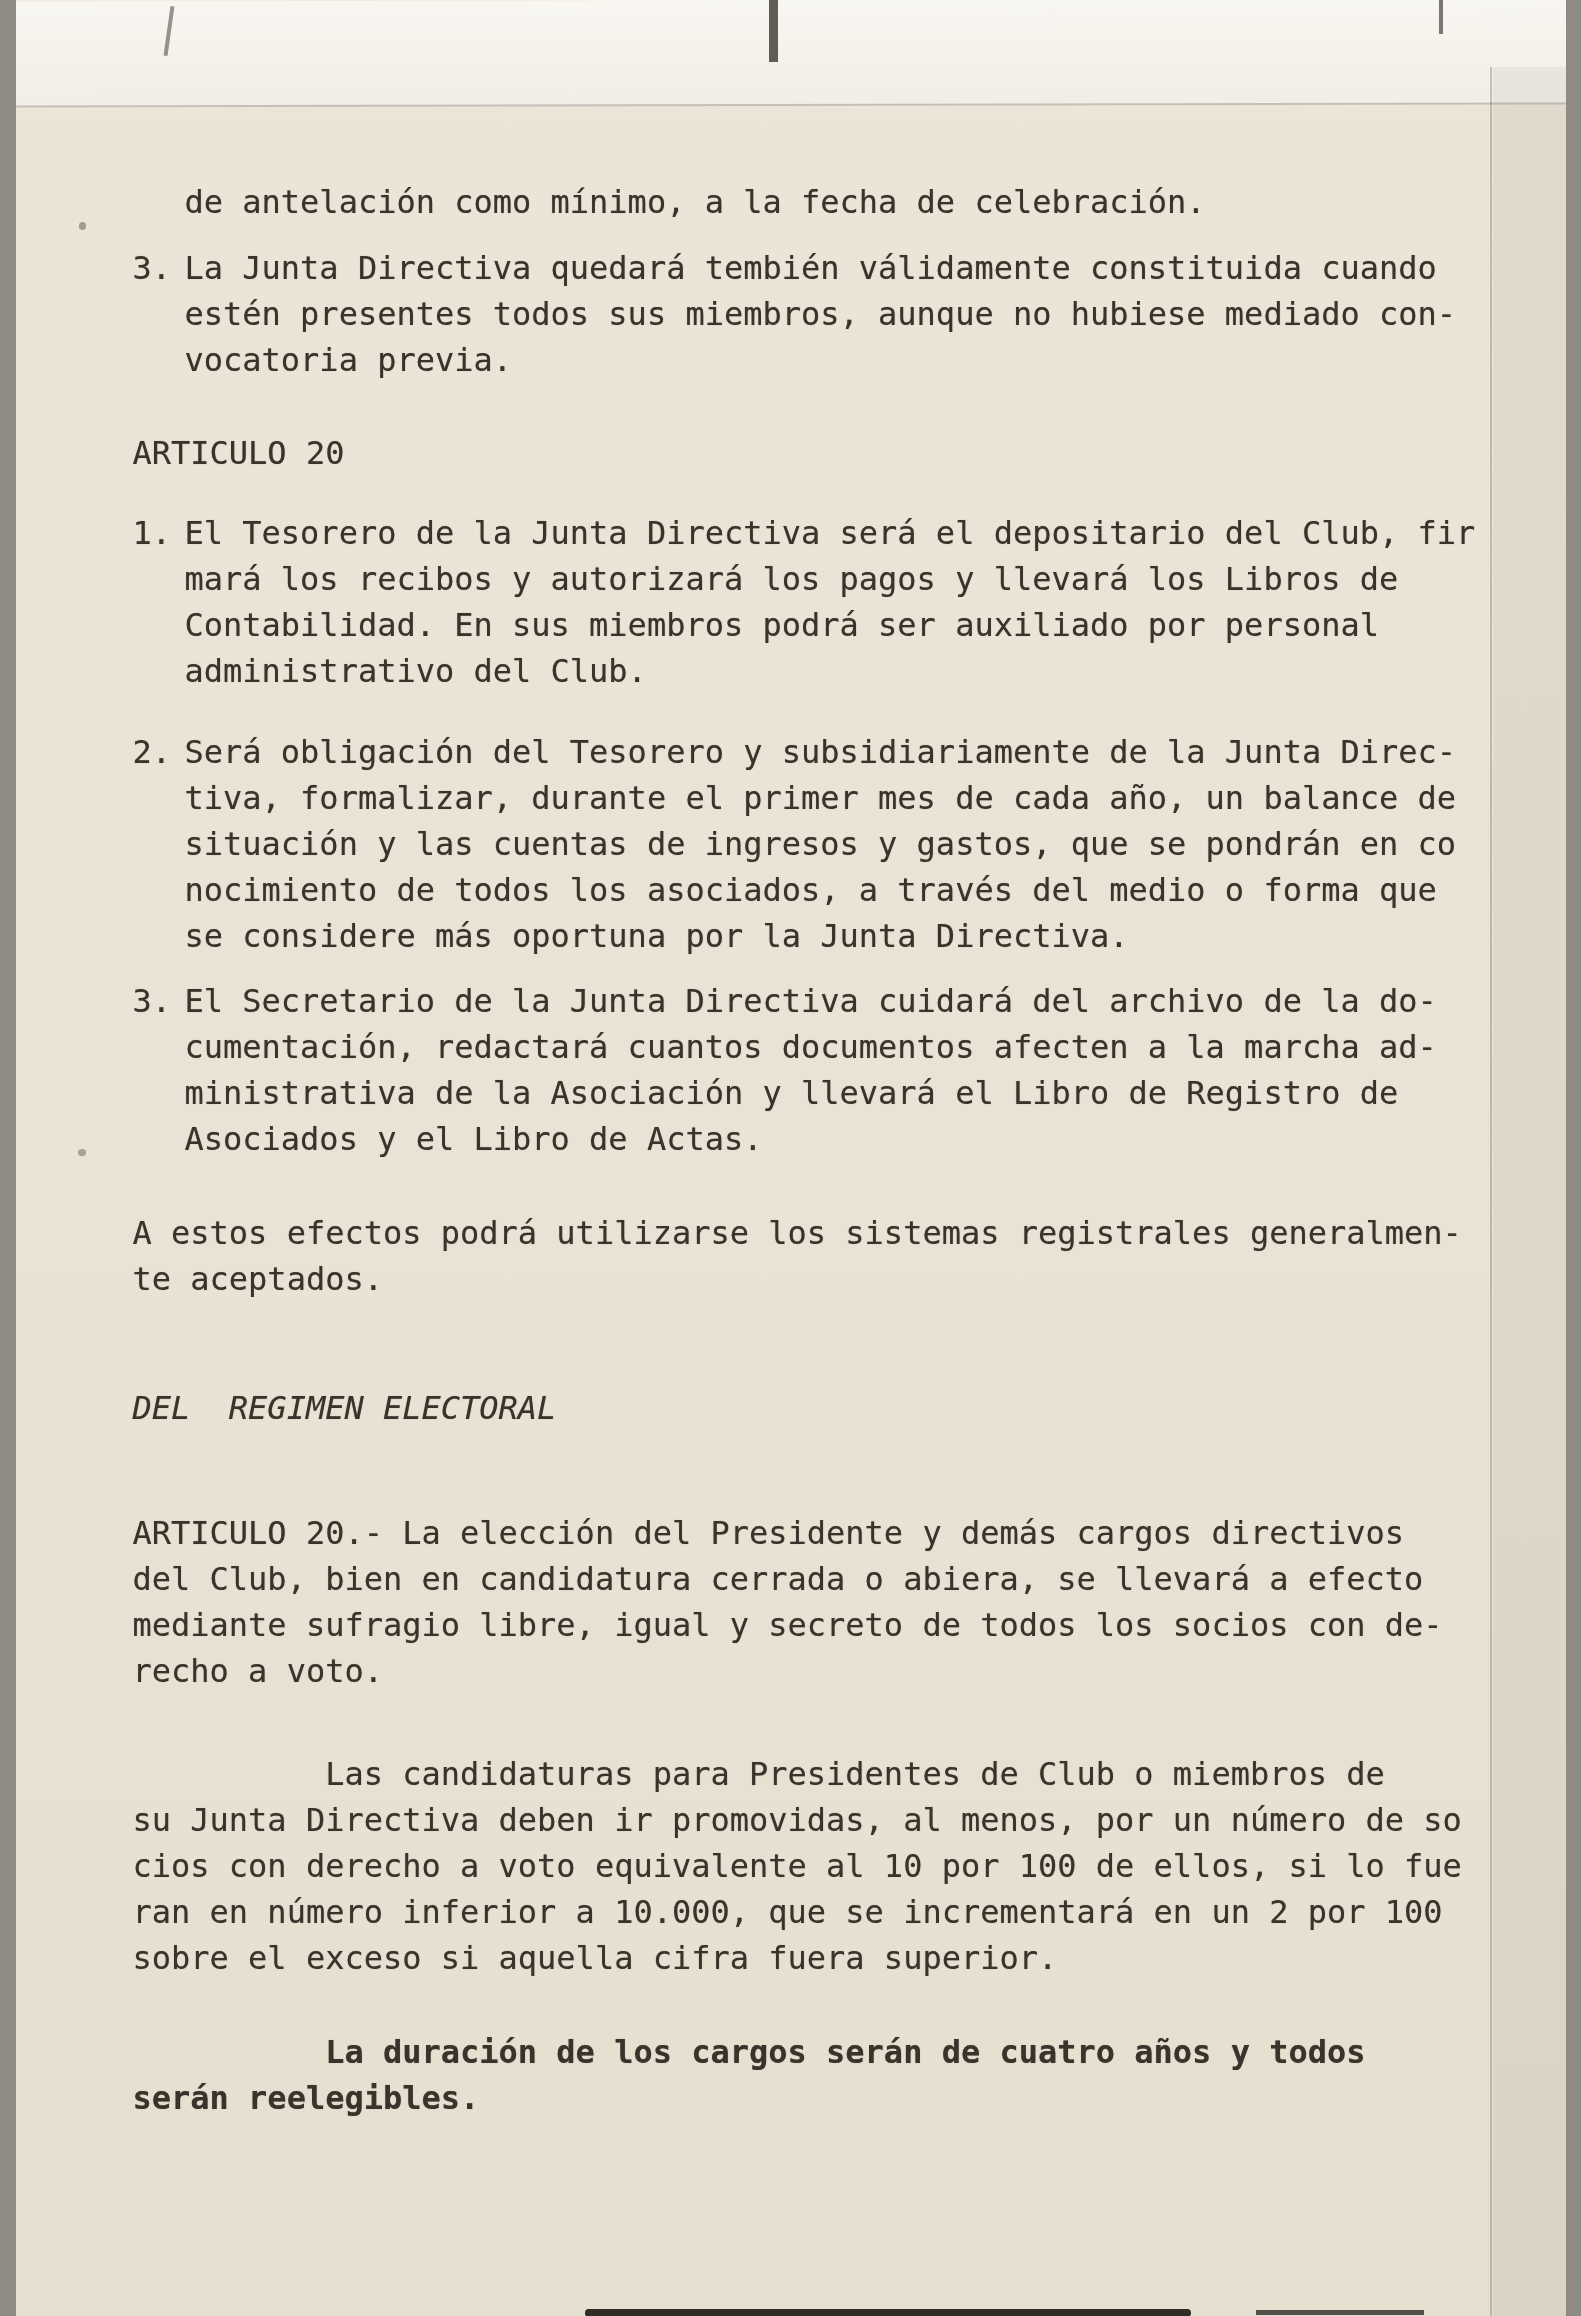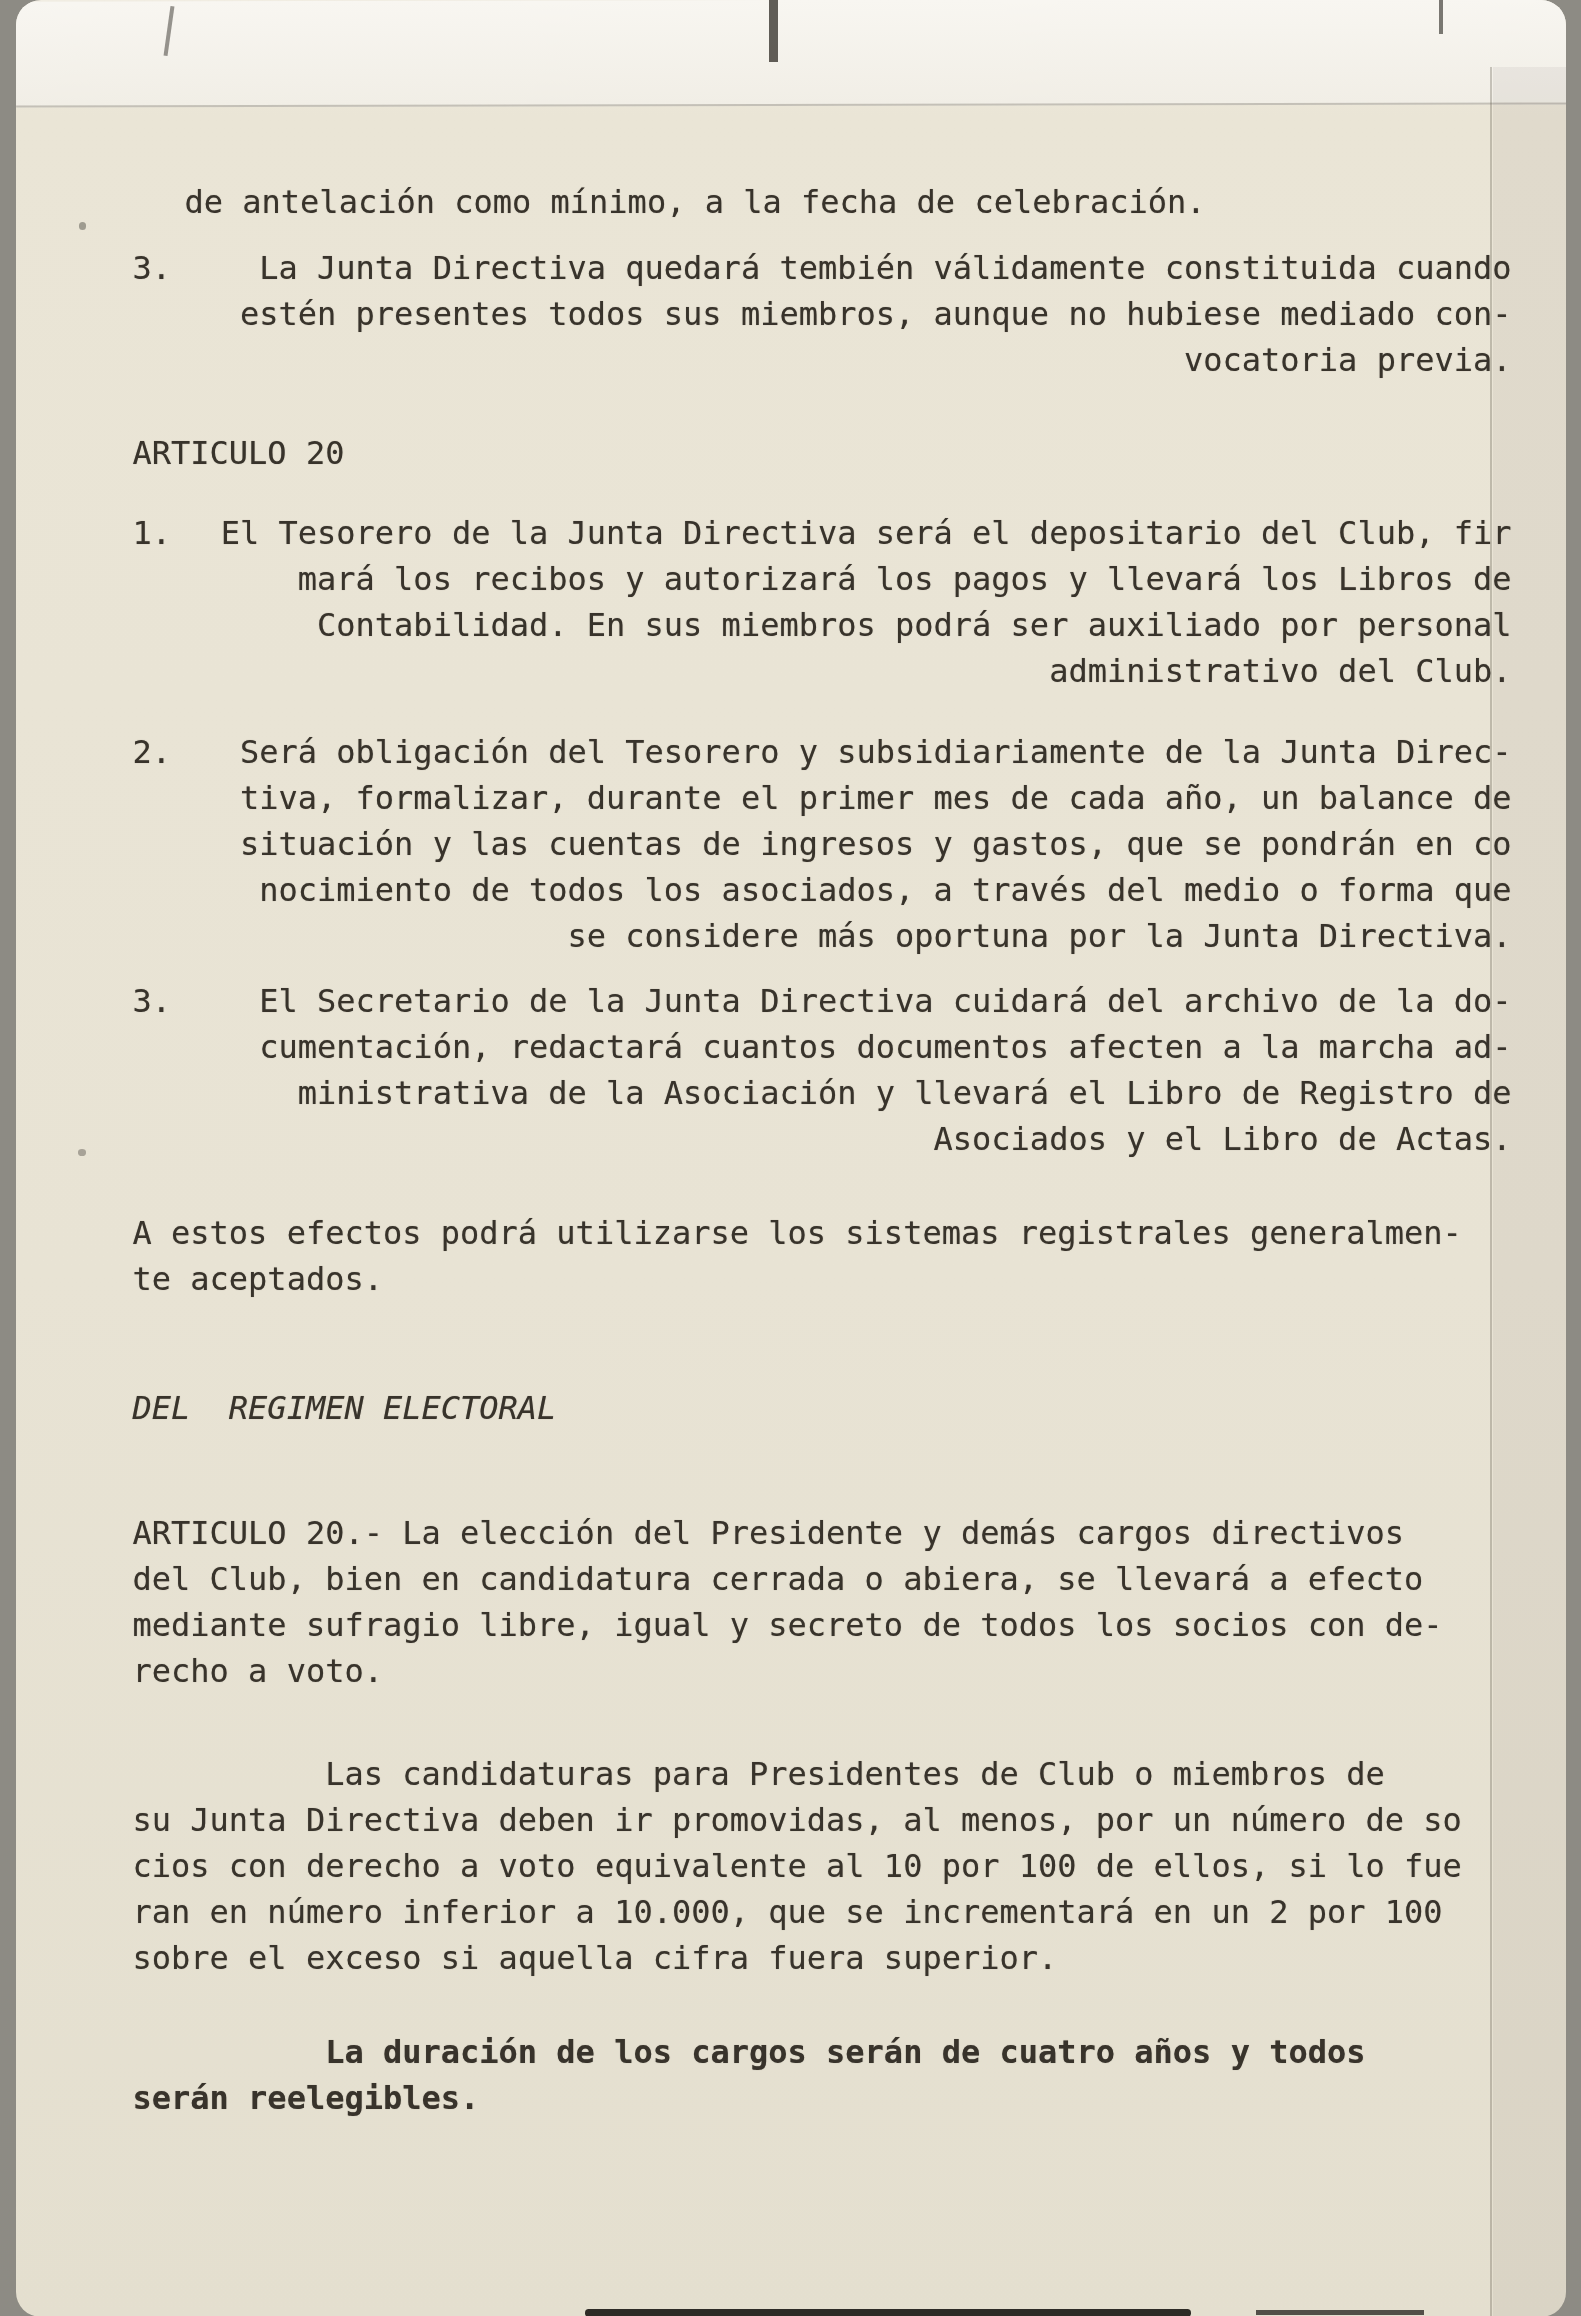--- a/index.html
+++ b/index.html
@@ -1,21 +1,20 @@
 <!DOCTYPE html>
 <html style="font-size:15px"><head>
 <meta charset="utf-8">
 <style>
   html,body{margin:0;padding:0;background:#8d8b84;}
   .page{
     position:relative;width:1550px;height:2317px;margin:0 auto;overflow:hidden;
     background:linear-gradient(180deg,#f1ede2 0%,#eae5d6 5%,#e8e3d4 55%,#e4dfcf 100%);
     font-family:"DejaVu Sans Mono","Liberation Mono",monospace;
     color:#38332b;
-    border-radius:25px;
   }
   .top-strip{
     position:absolute;top:0;left:0;right:0;height:104px;
     background:linear-gradient(#f8f6f1,#f1eee6);
     border-bottom:2.8px solid rgba(110,104,90,.38);
     transform:rotate(-.12deg);
   }
   .right-edge{position:absolute;top:67px;bottom:0;left:1474px;width:2.8px;background:rgba(92,86,72,.30);}
   .right-shade{position:absolute;top:67px;bottom:0;left:1477px;right:0;background:rgba(60,55,45,.06);}
   .art{position:absolute;background:#45423c;}
@@ -28,21 +27,21 @@
   .dot2{top:1149px;left:62px;width:8.4px;height:6.5px;border-radius:50%;opacity:.4;}
   .text{
     position:absolute;top:179px;left:117px;right:54px;
     font-size:32px;line-height:46px;
     text-shadow:0 0 0.9px rgba(56,51,43,.45);
   }
   .block{margin:0;white-space:pre-wrap;}
   .cont{margin:0 0 0 52px;}
   .item{display:flex;align-items:flex-start;}
   .item .num{flex:0 0 52px;white-space:pre;}
-  .item .body{flex:1 1 auto;white-space:pre-wrap;text-align:right;}
+  .item .body{flex:1 1 auto;white-space:pre-wrap;}
   .mt-21{margin-top:19.6px;}  .mt-37{margin-top:34px;}
   .mt-38{margin-top:35px;}  .mt-50{margin-top:47px;}
   .mt-51{margin-top:48px;}  .mt-52{margin-top:48px;font-weight:bold;}
   .mt-61{margin-top:57px;}  .mt-72{margin-top:79px;}
   .mt-89{margin-top:83px;}
   .section-heading{margin-right:112px;font-style:italic;}
 </style>
 </head>
 <body>
 

